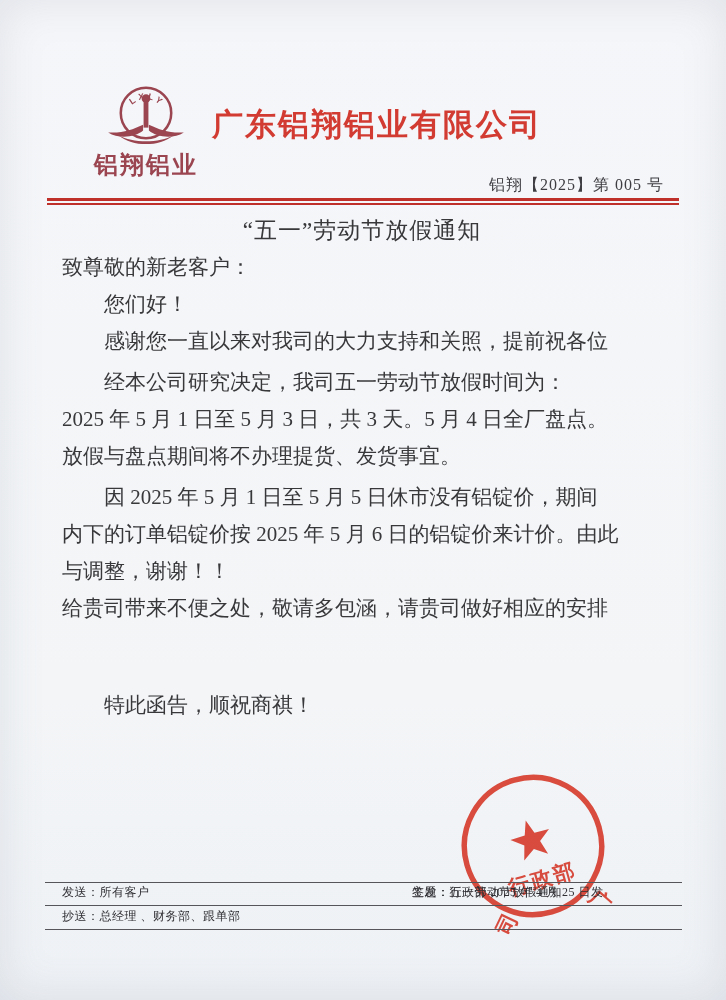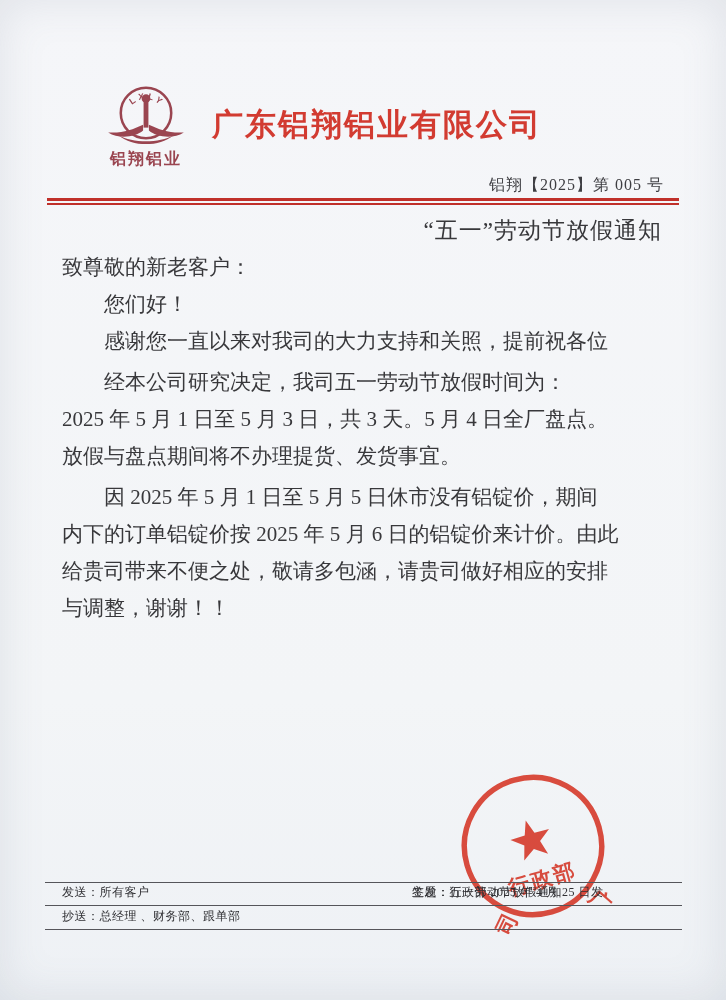--- a/index.html
+++ b/index.html
@@ -8,36 +8,36 @@
     background:linear-gradient(180deg,#f5f6f9 0%, #f3f5f7 70%, #eef1f5 100%);
     box-shadow:inset 0 0 45px rgba(115,125,140,.16);
     overflow:hidden;
     font-family:"Liberation Serif","DejaVu Serif",serif;
     color:#38383b;
   }
   
   .logo-block { position:absolute; left:82px; top:82px; width:128px; text-align:center; }
   .logo-name {
     font-family:"Liberation Sans","DejaVu Sans",sans-serif;
-    font-weight:bold; font-size:16px; letter-spacing:2px; margin-top:1px;
+    font-weight:bold; font-size:24px; letter-spacing:2px; margin-top:1px;
   }
   .company-name {
     position:absolute; left:212px; top:104px;
     font-family:"Liberation Sans","DejaVu Sans",sans-serif;
     font-weight:bold; font-size:31px; letter-spacing:2px;
   }
   .doc-number { position:absolute; right:62px; top:175px; font-size:16px; color:#3e3e42; letter-spacing:1px;text-align:right; }
   .rule-double {
     position:absolute; left:47px; right:47px; top:198px; height:2px;
     border-top:3px solid #c0302a; border-bottom:2px solid #c0302a;
   }
   
   .letter-body { position:absolute; left:62px; top:212px; width:600px; font-size:21px; line-height:37px; }
   .letter-body p { margin:0; }
-  .title { text-align:right; font-size:23px; letter-spacing:1px; }
+  .title { text-align:center; font-size:23px; letter-spacing:1px; }
   .ind { text-indent:2em; }
   .ctr-off { text-align:center; padding-right:132px; letter-spacing:2px; }
   .gap-s { margin-top:4px !important; }
   .gap-l { margin-top:60px !important; }
   
   .stamp {
     position:absolute; left:455px; top:768px; width:156px; height:156px;
     transform:rotate(-16deg); opacity:.9; mix-blend-mode:multiply;
   }
   .stamp text { font-family:"Liberation Sans","DejaVu Sans",sans-serif; font-weight:bold; }
@@ -86,22 +86,23 @@
   <div class="letter-body">
     <p class="title">“五一”劳动节放假通知</p>
     <p class="l">致尊敬的新老客户：</p>
     <p class="ind">您们好！</p>
     <p class="ind">感谢您一直以来对我司的大力支持和关照，提前祝各位</p>
     <p class="ind gap-s">经本公司研究决定，我司五一劳动节放假时间为：</p>
     <p class="l">2025 年 5 月 1 日至 5 月 3 日，共 3 天。5 月 4 日全厂盘点。</p>
     <p class="l">放假与盘点期间将不办理提货、发货事宜。</p>
     <p class="ind gap-s">因 2025 年 5 月 1 日至 5 月 5 日休市没有铝锭价，期间</p>
     <p class="l">内下的订单铝锭价按 2025 年 5 月 6 日的铝锭价来计价。由此</p>
+    <p class="l">与调整，谢谢！！</p>
     <p class="l">给贵司带来不便之处，敬请多包涵，请贵司做好相应的安排</p>
-    <p class="l">与调整，谢谢！！</p>
+    <p class="ind gap-l">特此函告，顺祝商祺！</p>
   </div>
 
   <svg class="stamp" viewBox="0 0 200 200">
     <circle cx="100" cy="100" r="88" fill="none" stroke-width="7" stroke="#e23c2b"></circle>
     <path id="ringPath" d="M 100,168 A 68,68 0 1 1 99.99,168" fill="none"></path>
     <g fill="#e23c2b">
       <text font-size="27" letter-spacing="6.5">
         <textPath href="#ringPath" startOffset="12%">广东铝翔铝业有限公司</textPath>
       </text>
       <polygon points="100,66 106.5,84.1 125.7,84.7 110.5,96.4 115.9,114.8 100,104 84.1,114.8 89.5,96.4 74.3,84.7 93.5,84.1"></polygon>

